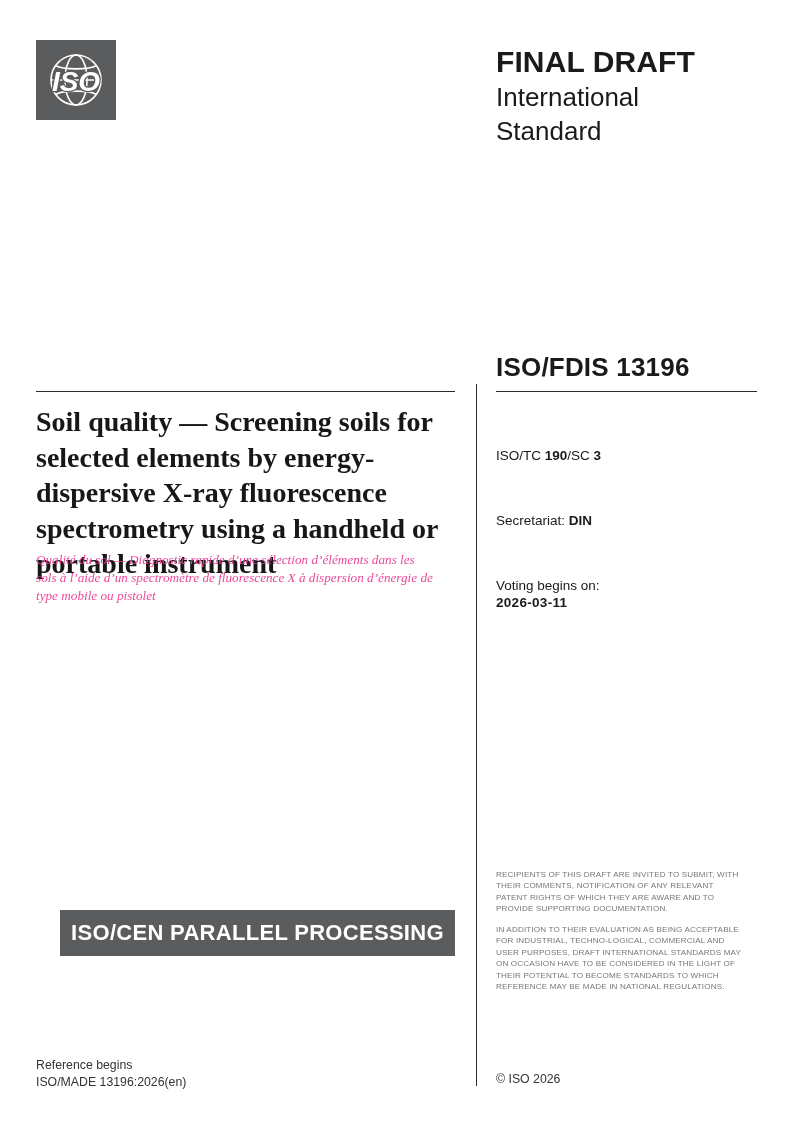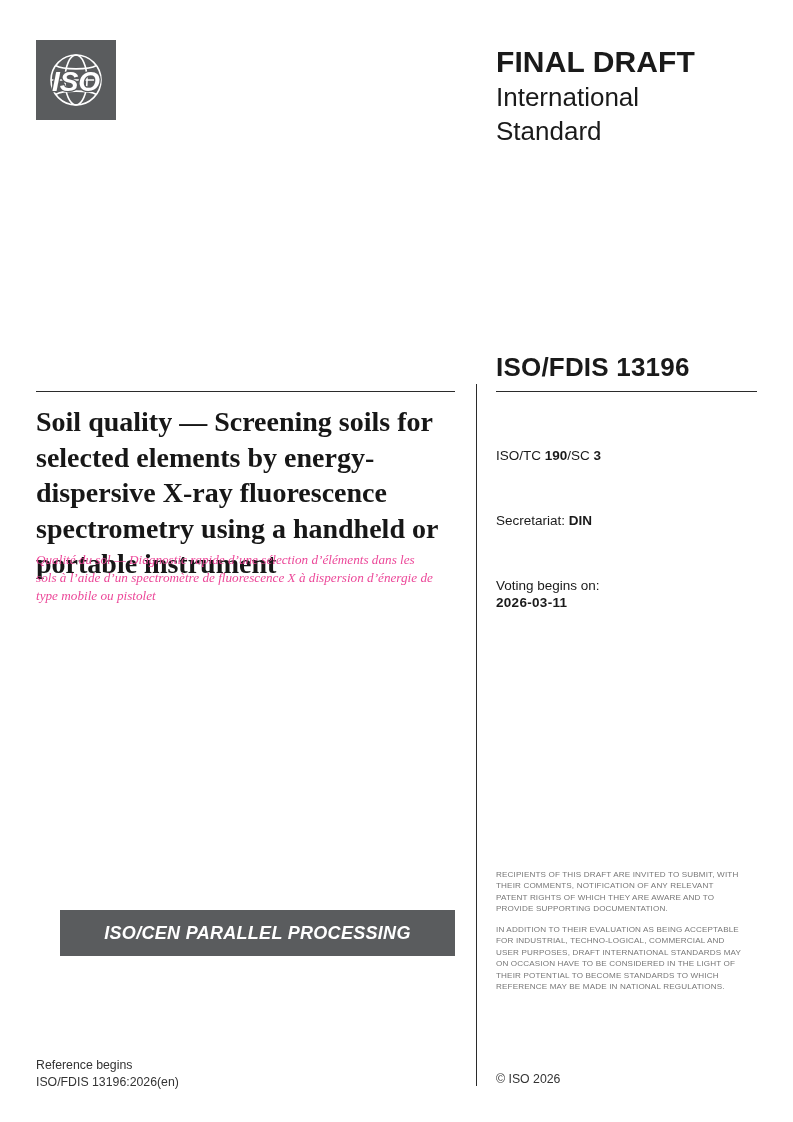--- a/index.html
+++ b/index.html
@@ -149,24 +149,23 @@
     top: 910px;
     width: 395px;
     height: 46px;
     background: #5a5c5e;
     display: flex;
     align-items: center;
     justify-content: center;
   }
   #parallel-banner .banner-text {
     color: #ffffff;
-    font-size: 18px;
+    font-size: 22px;
     font-weight: bold;
     letter-spacing: 0.3px;
-    font-style: italic;
   }
 
   
   #reference-number {
     position: absolute;
     left: 36px;
     top: 1057px;
     font-size: 12.3px;
     line-height: 1.40;
     color: #333333;
@@ -230,15 +229,15 @@
   <p>RECIPIENTS OF THIS DRAFT ARE INVITED TO SUBMIT, WITH THEIR COMMENTS, NOTIFICATION OF ANY RELEVANT PATENT RIGHTS OF WHICH THEY ARE AWARE AND TO PROVIDE SUPPORTING DOCUMENTATION.</p>
   <p>IN ADDITION TO THEIR EVALUATION AS BEING ACCEPTABLE FOR INDUSTRIAL, TECHNO-LOGICAL, COMMERCIAL AND USER PURPOSES, DRAFT INTERNATIONAL STANDARDS MAY ON OCCASION HAVE TO BE CONSIDERED IN THE LIGHT OF THEIR POTENTIAL TO BECOME STANDARDS TO WHICH REFERENCE MAY BE MADE IN NATIONAL REGULATIONS.</p>
 </div>
 
 <div id="parallel-banner">
   <span class="banner-text">ISO/CEN PARALLEL PROCESSING</span>
 </div>
 
 <div id="reference-number">
   <span class="ref-label">Reference begins</span>
-  <span class="ref-value">ISO/FDIS 13196:2026(en)</span>
+  <span class="ref-value">ISO/MADE 13196:2026(en)</span>
 </div>
 <div id="copyright">© ISO 2026</div>
 
 </body></html>

